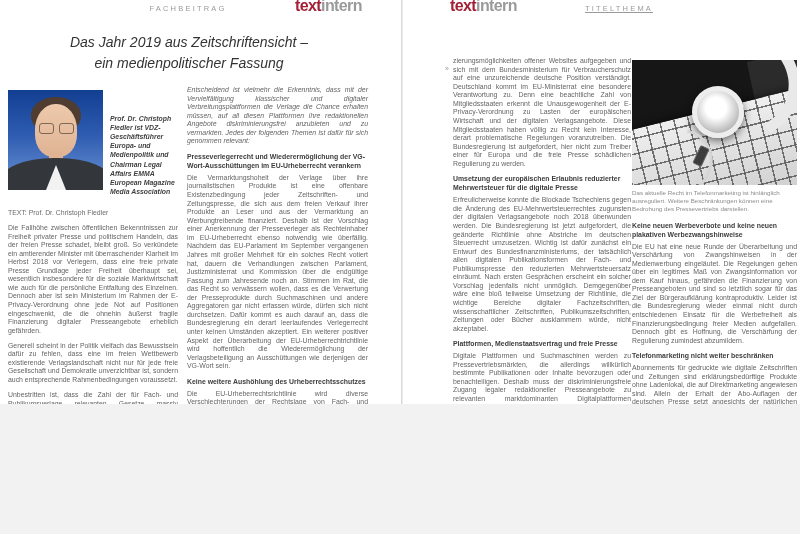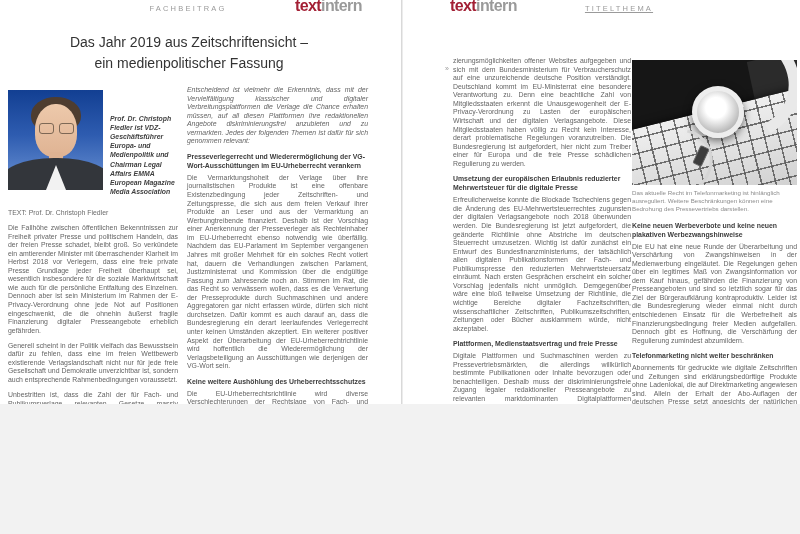--- a/index.html
+++ b/index.html
@@ -10,21 +10,21 @@
 
   .section-label{position:absolute;top:4px;font-size:7.5px;letter-spacing:2.2px;color:#9a9a9a;text-align:center;}
   .page-left .section-label{left:8px;width:360px;}
   .page-right .section-label{left:44px;width:344px;text-decoration:underline;}
   .logo{position:absolute;top:-3px;font-size:16px;font-weight:bold;letter-spacing:-0.6px;line-height:1.1;}
   .page-left .logo{left:295px;}
   .page-right .logo{left:47px;}
   .logo .l1{color:#a32035;}
   .logo .l2{color:#9a9a9a;}
 
-  .title{position:absolute;left:8px;top:32px;width:362px;margin:0;text-align:center;font-weight:400;font-size:14px;line-height:1.5;color:#333333;}
+  .title{position:absolute;left:8px;top:32px;width:362px;margin:0;text-align:center;font-style:italic;font-weight:400;font-size:14px;line-height:1.5;color:#333333;}
 
   .col{position:absolute;}
   .lp-col1{left:8px;top:90px;width:170px;}
   .lp-col2{left:187px;top:86px;width:181px;}
   .rp-col1{left:50px;top:57px;width:178px;}
   .rp-col2{left:229px;top:60px;width:165px;}
 
   p,.para{font-size:6.9px;line-height:1.24;color:#646464;text-align:justify;margin:0 0 6.5px;}
   h3{font-size:6.9px;line-height:1.3;color:#3c3c3c;font-weight:bold;margin:7px 0 3px;text-align:left;}
   .intro{font-style:italic;}

